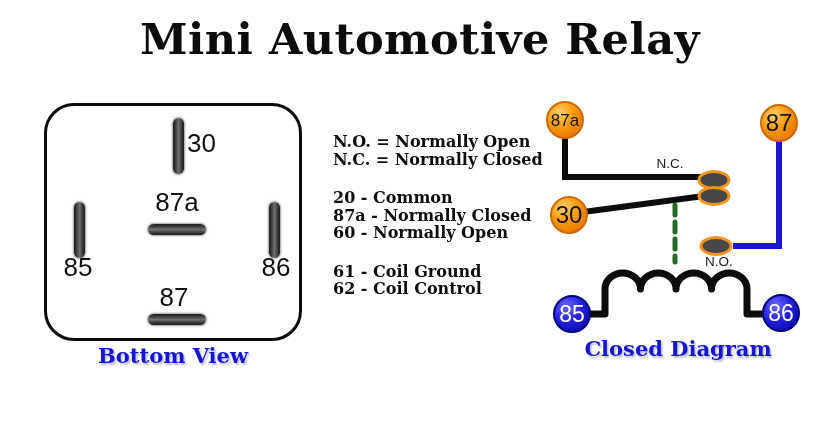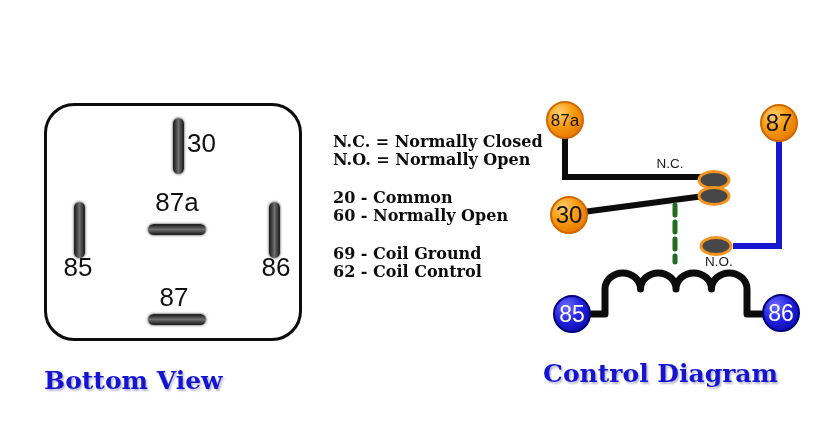--- a/index.html
+++ b/index.html
@@ -31,23 +31,22 @@
     font-family:"Liberation Sans",sans-serif;
   }
   .pl-30{left:187px;top:130px;}
   .pl-87a{left:148px;top:189px;width:58px;text-align:center;}
   .pl-85{left:58px;top:254px;width:40px;text-align:center;}
   .pl-86{left:256px;top:254px;width:40px;text-align:center;}
   .pl-87{left:148px;top:284px;width:52px;text-align:center;}
   
   .caption{
     position:absolute;font-family:"DejaVu Serif",serif;font-weight:bold;
-    font-size:25px;color:#1414d2;
+    font-size:21px;color:#1414d2;text-align:center;
     text-shadow:1.5px 1.5px 2px #b8b8cc;
-    margin-top:23px;
   }
   .bottom-caption{left:44px;top:343px;width:258px;}
   .wiring-caption{left:543px;top:336px;width:270px;}
   
   .legend{
     position:absolute;left:333px;top:133px;
     font-family:"DejaVu Serif",serif;font-weight:bold;font-size:16px;
     line-height:17.5px;color:#0d0d0d;
   }
   .legend-group{margin:0 0 21px 0;}
@@ -57,46 +56,48 @@
   .coil{fill:none;stroke:#0c0c0c;stroke-width:7;stroke-linecap:round;stroke-linejoin:round;}
   .term-label-o{font-family:"Liberation Sans",sans-serif;fill:#151515;text-anchor:middle;}
   .term-label-b{font-family:"Liberation Sans",sans-serif;fill:#ffffff;text-anchor:middle;}
   .contact-tag{font-family:"Liberation Sans",sans-serif;font-size:13.5px;fill:#1c1c1c;text-anchor:middle;}
 </style>
 </head>
 <body>
 
 <div class="stage">
 
+  <h1 class="page-title">Mini Automotive Relay</h1>
 
   <div class="relay-box">
     <div class="slot v slot-top" style="left:126px;top:12px;"></div>
     <div class="slot h slot-center" style="left:101px;top:118px;"></div>
     <div class="slot v slot-left" style="left:27px;top:96px;"></div>
     <div class="slot v slot-right" style="left:222px;top:96px;"></div>
     <div class="slot h slot-bottom" style="left:101px;top:208px;"></div>
   </div>
   <div class="pin-label pl-30">30</div>
   <div class="pin-label pl-87a">87a</div>
   <div class="pin-label pl-85">85</div>
   <div class="pin-label pl-86">86</div>
   <div class="pin-label pl-87">87</div>
   <div class="caption bottom-caption">Bottom View</div>
 
   <div class="legend">
     <div class="legend-group">
+      <div>N.O. = Normally Open</div>
       <div>N.C. = Normally Closed</div>
-      <div>N.O. = Normally Open</div>
     </div>
     <div class="legend-group">
       <div>20 - Common</div>
+      <div>87a - Normally Closed</div>
       <div>60 - Normally Open</div>
     </div>
     <div class="legend-group">
-      <div>69 - Coil Ground</div>
+      <div>61 - Coil Ground</div>
       <div>62 - Coil Control</div>
     </div>
   </div>
 
   <svg class="wiring-svg" viewBox="0 0 840 422" xmlns="http://www.w3.org/2000/svg">
     <defs>
       <radialGradient id="gradOrange" cx="0.35" cy="0.3" r="0.85">
         <stop offset="0" stop-color="#ffcf70"></stop>
         <stop offset="0.45" stop-color="#f99b0e"></stop>
         <stop offset="1" stop-color="#e06e00"></stop>
@@ -133,15 +134,15 @@
     <circle cx="572" cy="314" r="18" fill="url(#gradBlue)" stroke="#00007e" stroke-width="2"></circle>
     <circle cx="781" cy="313" r="18" fill="url(#gradBlue)" stroke="#00007e" stroke-width="2"></circle>
 
     <text class="term-label-o" x="565" y="126" font-size="17">87a</text>
     <text class="term-label-o" x="779" y="131" font-size="24">87</text>
     <text class="term-label-o" x="569" y="223" font-size="24">30</text>
     <text class="term-label-b" x="572" y="322" font-size="23">85</text>
     <text class="term-label-b" x="781" y="321" font-size="23">86</text>
   </svg>
 
-  <div class="caption wiring-caption">Control Diagram</div>
+  <div class="caption wiring-caption">Closed Diagram</div>
 
 </div>
 
 </body></html>

